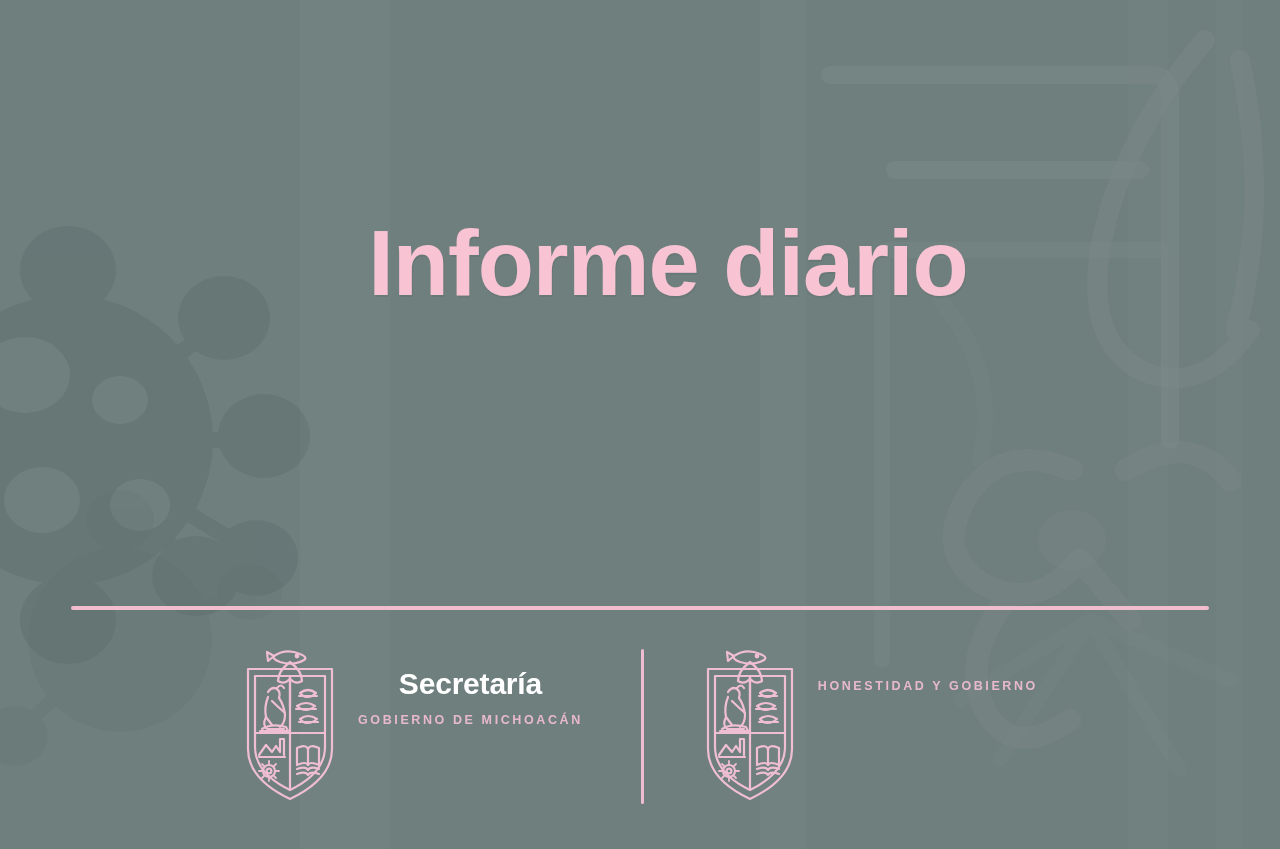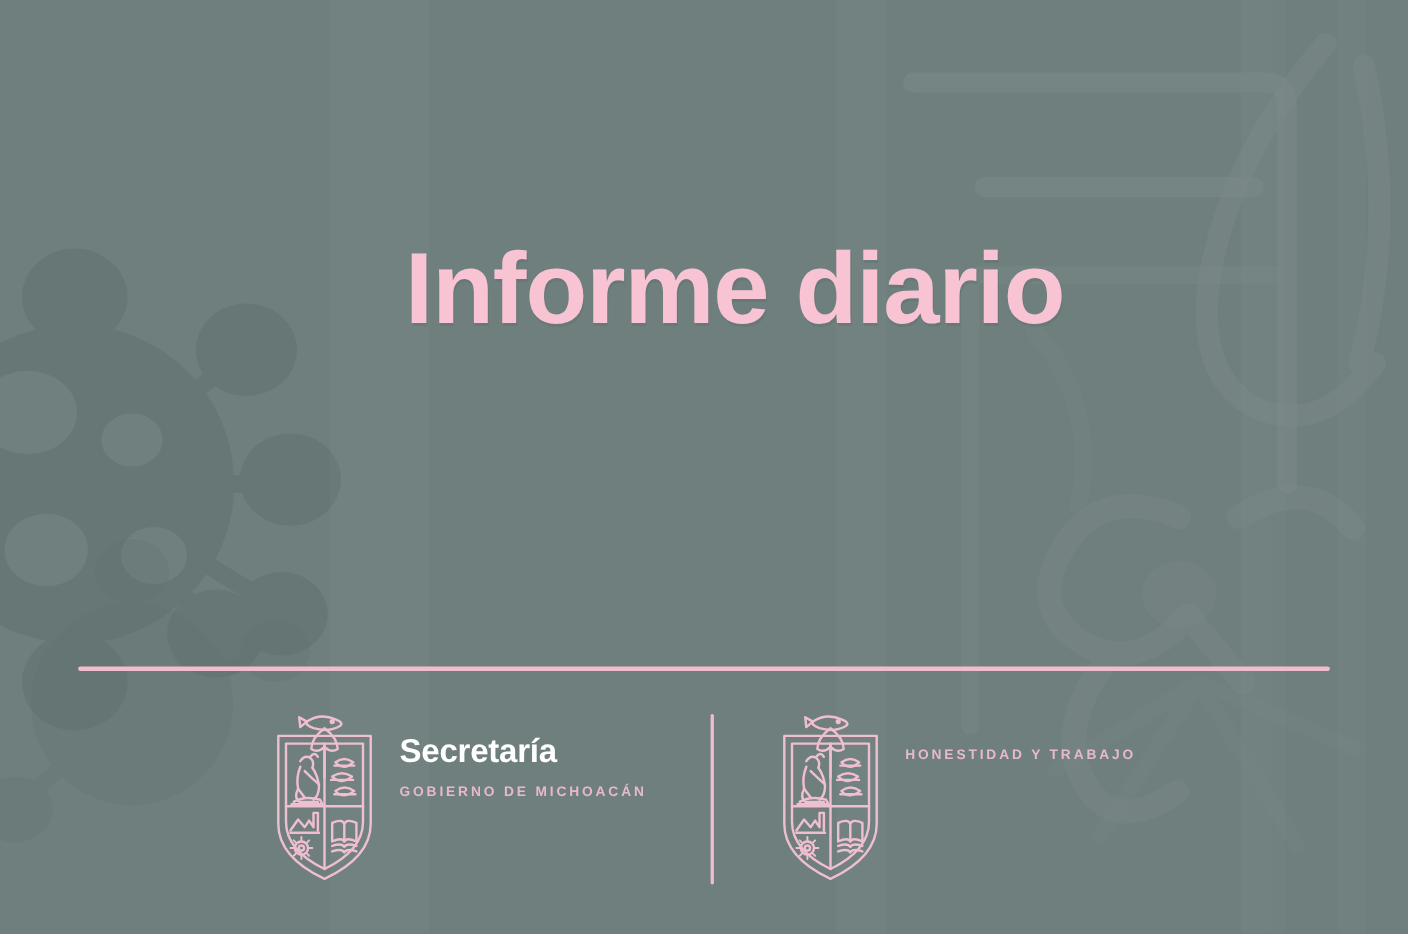--- a/index.html
+++ b/index.html
@@ -71,20 +71,21 @@
     width: 1280px;
     height: 170px;
     display: flex;
     align-items: flex-start;
     justify-content: center;
     z-index: 5;
   }
   .logo-unit {
     display: flex;
     align-items: flex-start;
+    text-align: center;
   }
   .crest {
     width: 96px;
     height: 158px;
     flex: 0 0 96px;
   }
   .logo-text {
     margin-left: 20px;
     padding-top: 22px;
   }
@@ -332,19 +333,19 @@
             <line x1="34" y1="119" x2="32" y2="121"></line>
             <line x1="22" y1="131" x2="20" y2="133"></line>
           </g>
           <path d="M 55 103 Q 64 99 66 104 Q 68 99 77 103 L 77 120 Q 68 116 66 120 Q 64 116 55 120 Z"></path>
           <line x1="66" y1="104" x2="66" y2="120"></line>
           <path d="M 55 124 Q 64 121 66 125 Q 68 121 77 124"></path>
           <path d="M 55 129 Q 64 126 66 130 Q 68 126 77 129"></path>
         </g>
       </svg>
       <div class="logo-text">
-        <div class="logo-sub">HONESTIDAD Y TRABAJO</div>
+        <div class="logo-sub">HONESTIDAD Y GOBIERNO</div>
       </div>
     </div>
 
   </div>
 
 </div>
 
 </body></html>

